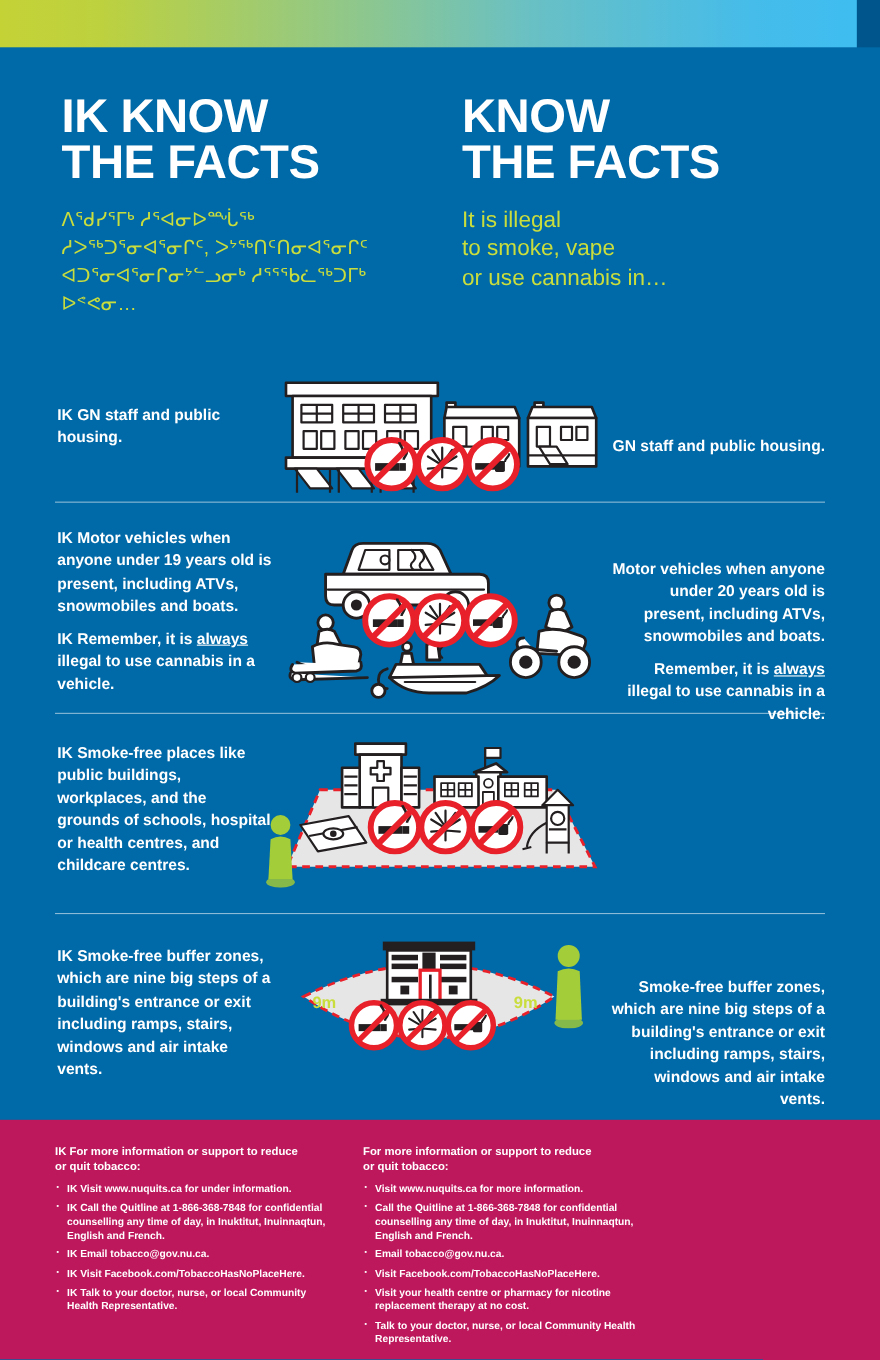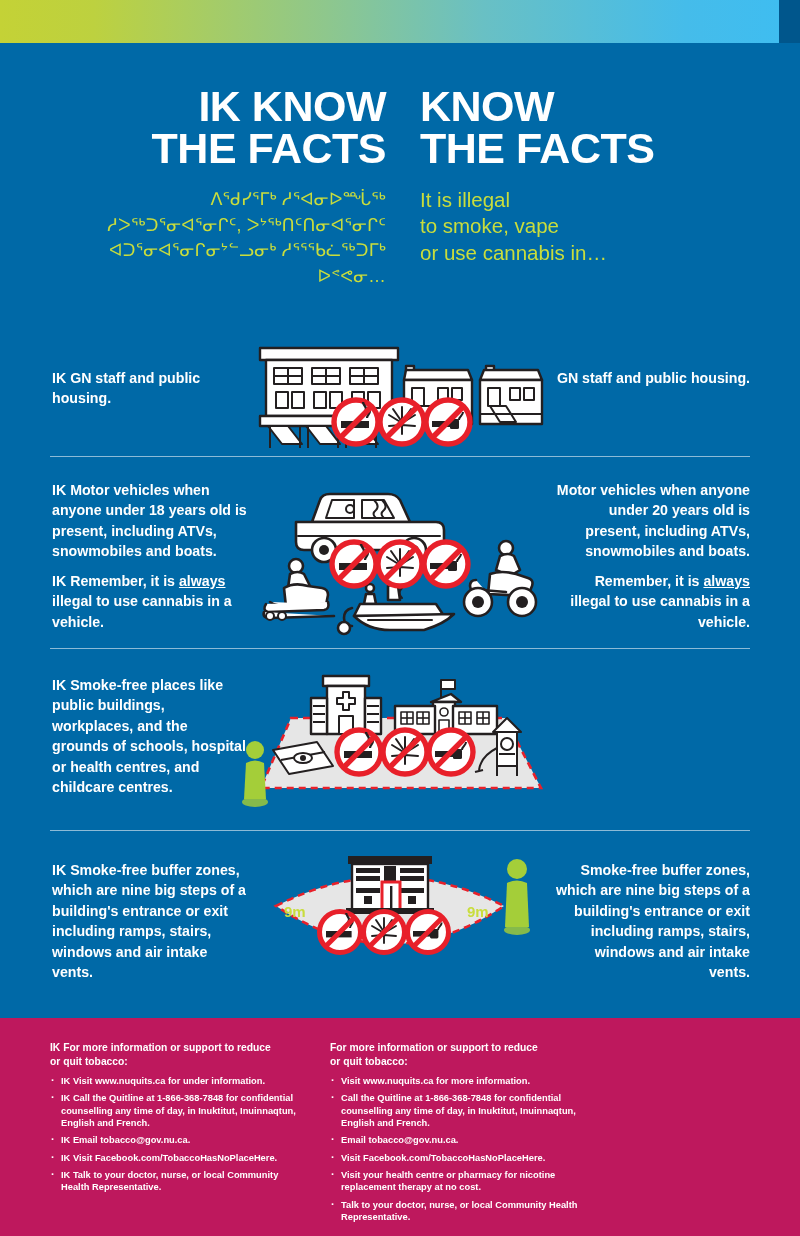--- a/index.html
+++ b/index.html
@@ -26,21 +26,21 @@
     width: 21px; height: 43px;
     background: #00568c;
   }
 
   
   .head-wrap {
     position: absolute; left: 0; top: 43px;
     width: 800px; height: 277px;
   }
   .head-col { position: absolute; top: 42px; }
-  .head-col.left  { left: 56px; width: 330px; text-align: right; }
+  .head-col.left  { left: 56px; width: 330px; text-align: left; }
   .head-col.right { right: 50px; width: 330px; }
 
   .head-title {
     color: #ffffff;
     font-weight: bold;
     font-size: 43px;
     line-height: 0.98;
     letter-spacing: -0.5px;
     white-space: pre-line;
   }
@@ -63,21 +63,21 @@
     width: 800px;
   }
   .txt {
     position: absolute; top: 0;
     color: #ffffff;
     font-size: 14.2px;
     line-height: 1.44;
     font-weight: bold;
   }
   .txt.left  { left: 52px;  width: 196px; text-align: left; }
-  .txt.right { right: 50px; width: 196px; text-align: right; }
+  .txt.right { right: 50px; width: 196px; text-align: right; margin-top: 28px; }
   .txt p + p { margin-top: 9px; }
   .txt u { text-decoration: underline; }
 
   .art {
     position: absolute; top: 0;
     left: 50%; transform: translateX(-50%);
   }
 
   .divider {
     position: absolute; left: 50px;
@@ -239,21 +239,21 @@
             <line x1="9" y1="39" x2="39" y2="9" stroke="#e8202a" stroke-width="5.4"></line>
           </g>
         </g>
       </svg>
     </div>
     <div class="divider" style="top:88px"></div>
   </div>
 
   <div class="section" style="top:480px;height:180px">
     <div class="txt left">
-        <p>IK Motor vehicles when anyone under 18 years old is present, including ATVs, snowmobiles and boats.</p>
+        <p>IK Motor vehicles when anyone under 19 years old is present, including ATVs, snowmobiles and boats.</p>
         <p>IK Remember, it is <u>always</u> illegal to use cannabis in a vehicle.</p>
       </div>
     <div class="txt right">
         <p>Motor vehicles when anyone under 20 years old is present, including ATVs, snowmobiles and boats.</p>
         <p>Remember, it is <u>always</u> illegal to use cannabis in a vehicle.</p>
       </div>
 
     <div class="art" style="top:-2px">
       <svg width="300" height="170" viewBox="0 0 300 170">
         <g fill="#fff" stroke="#231f20" stroke-width="2.6" stroke-linejoin="round" stroke-linecap="round">

